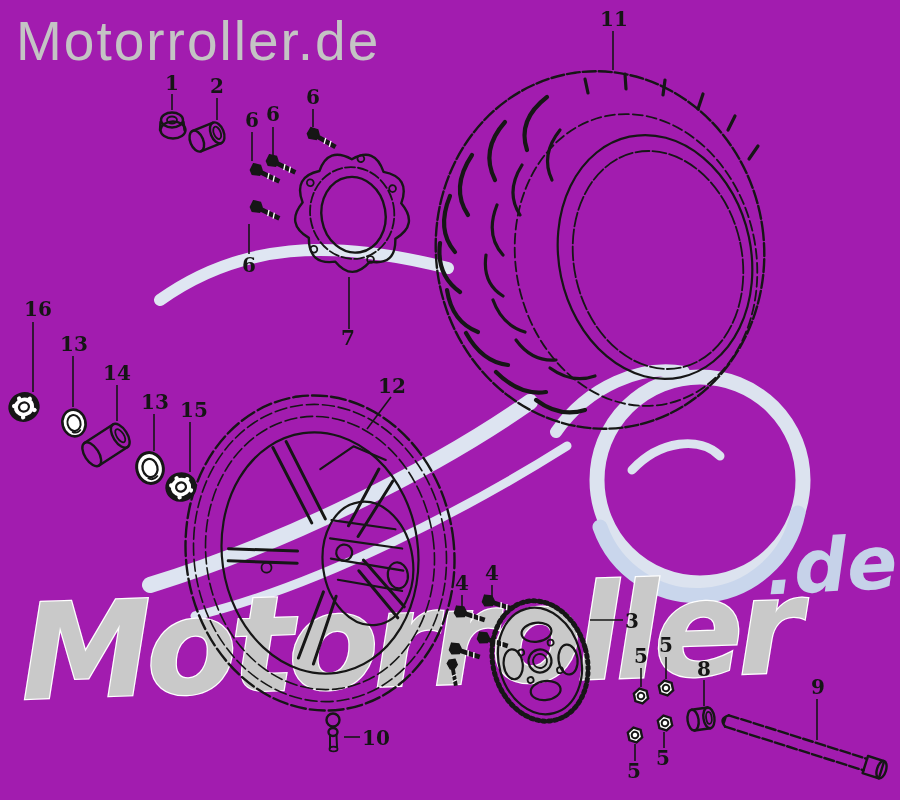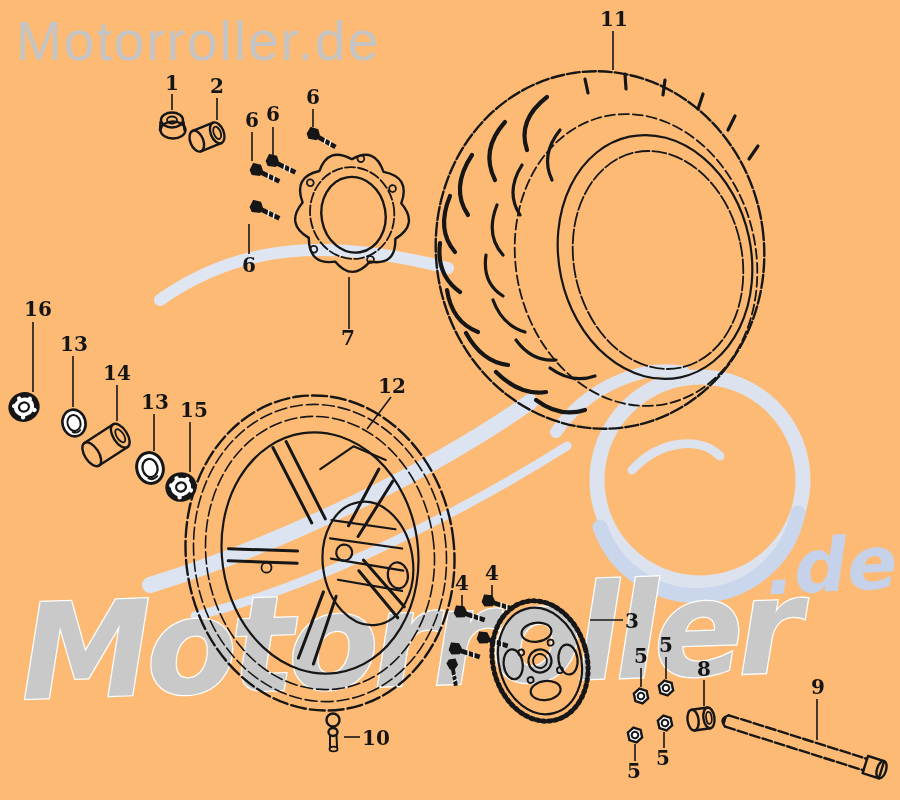--- a/index.html
+++ b/index.html
@@ -1,16 +1,16 @@
 <!DOCTYPE html>
 <html><head>
 <meta charset="utf-8">
 <style>
   html,body{margin:0;padding:0;background:#ffffff;}
-  #stage{position:relative;width:900px;height:800px;background:#fdba74;overflow:hidden;
+  #stage{position:relative;width:900px;height:800px;background:#a21caf;overflow:hidden;
          font-family:"DejaVu Sans", sans-serif;}
   svg text{user-select:none;}
   .callout{font-family:"DejaVu Serif", serif;font-weight:bold;font-size:20px;fill:#151515;}
   .wm-header{font-family:"Liberation Sans", sans-serif;font-size:55px;letter-spacing:2px;fill:#c4c4c4;}
   .wm-big{font-family:"DejaVu Sans", sans-serif;font-weight:bold;font-style:italic;
           font-size:132px;letter-spacing:-6px;fill:#c9c9c9;stroke:#ffffff;stroke-width:2.5px;paint-order:stroke;}
   .wm-de{font-family:"DejaVu Sans", sans-serif;font-weight:bold;font-style:italic;
          font-size:74px;fill:#c6d2e9;}
   .ln{stroke:#161616;stroke-width:1.6;fill:none;}
   .pt{stroke:#161616;fill:none;stroke-linecap:round;stroke-linejoin:round;}

